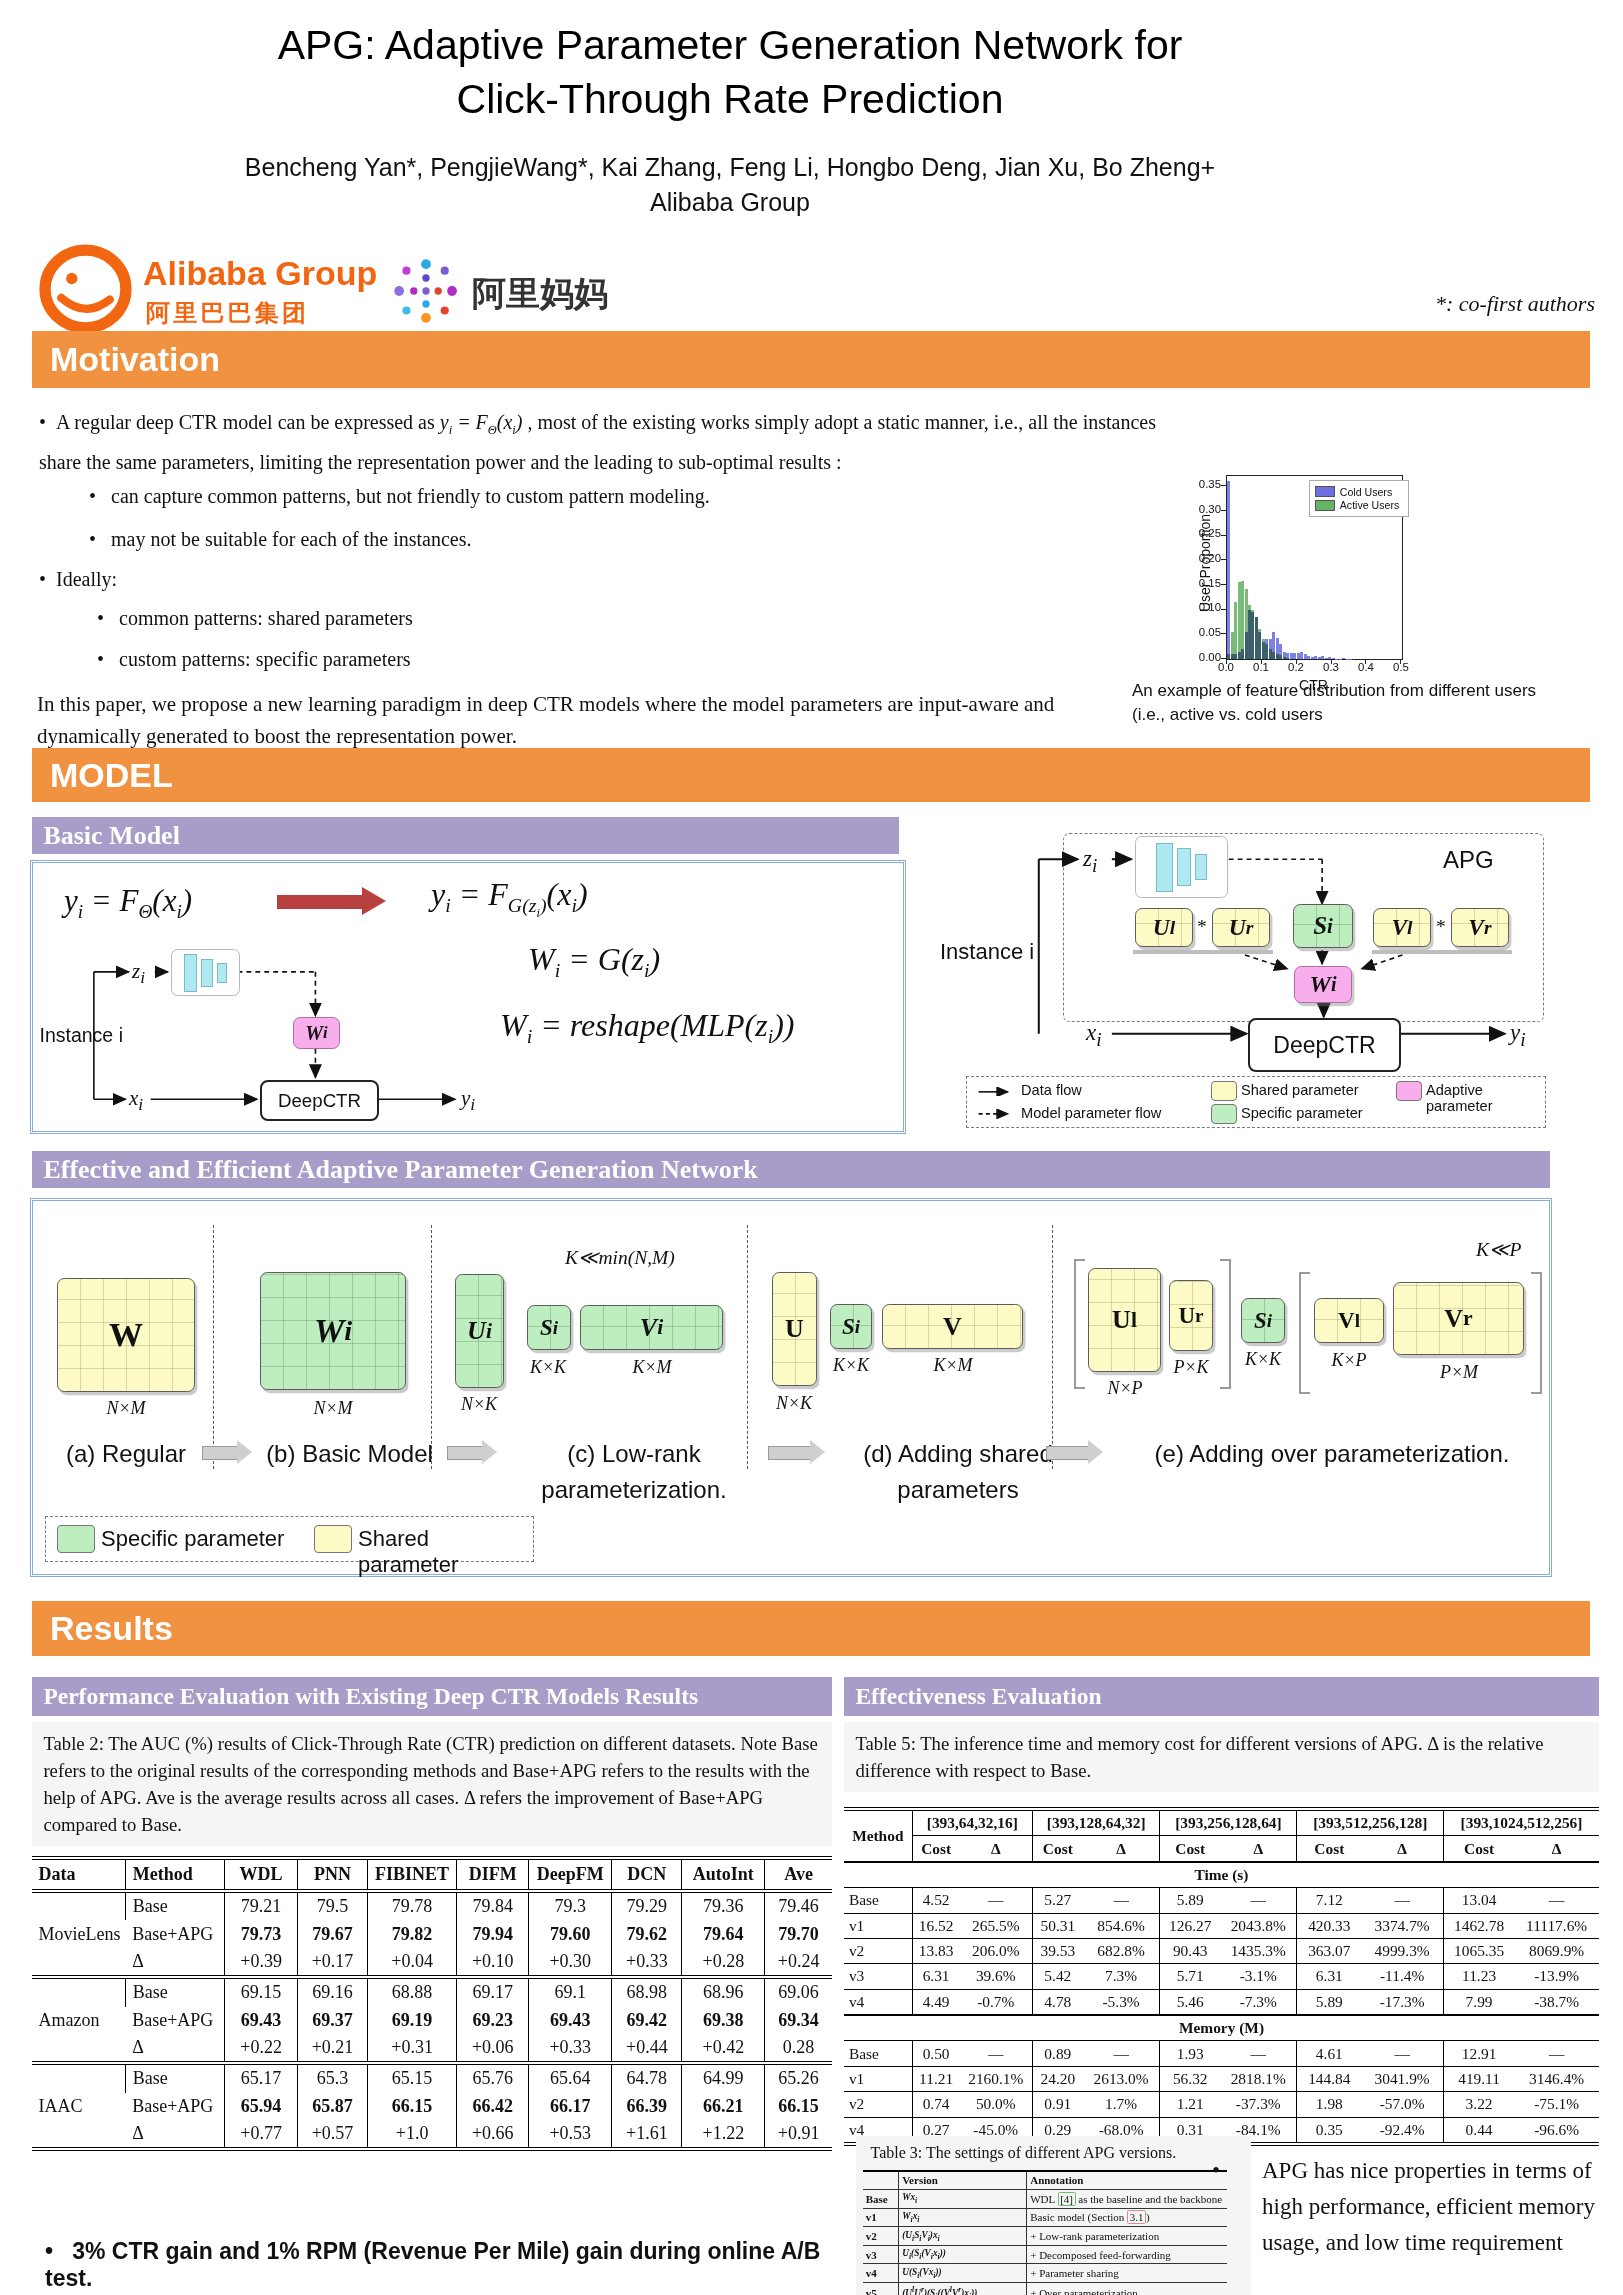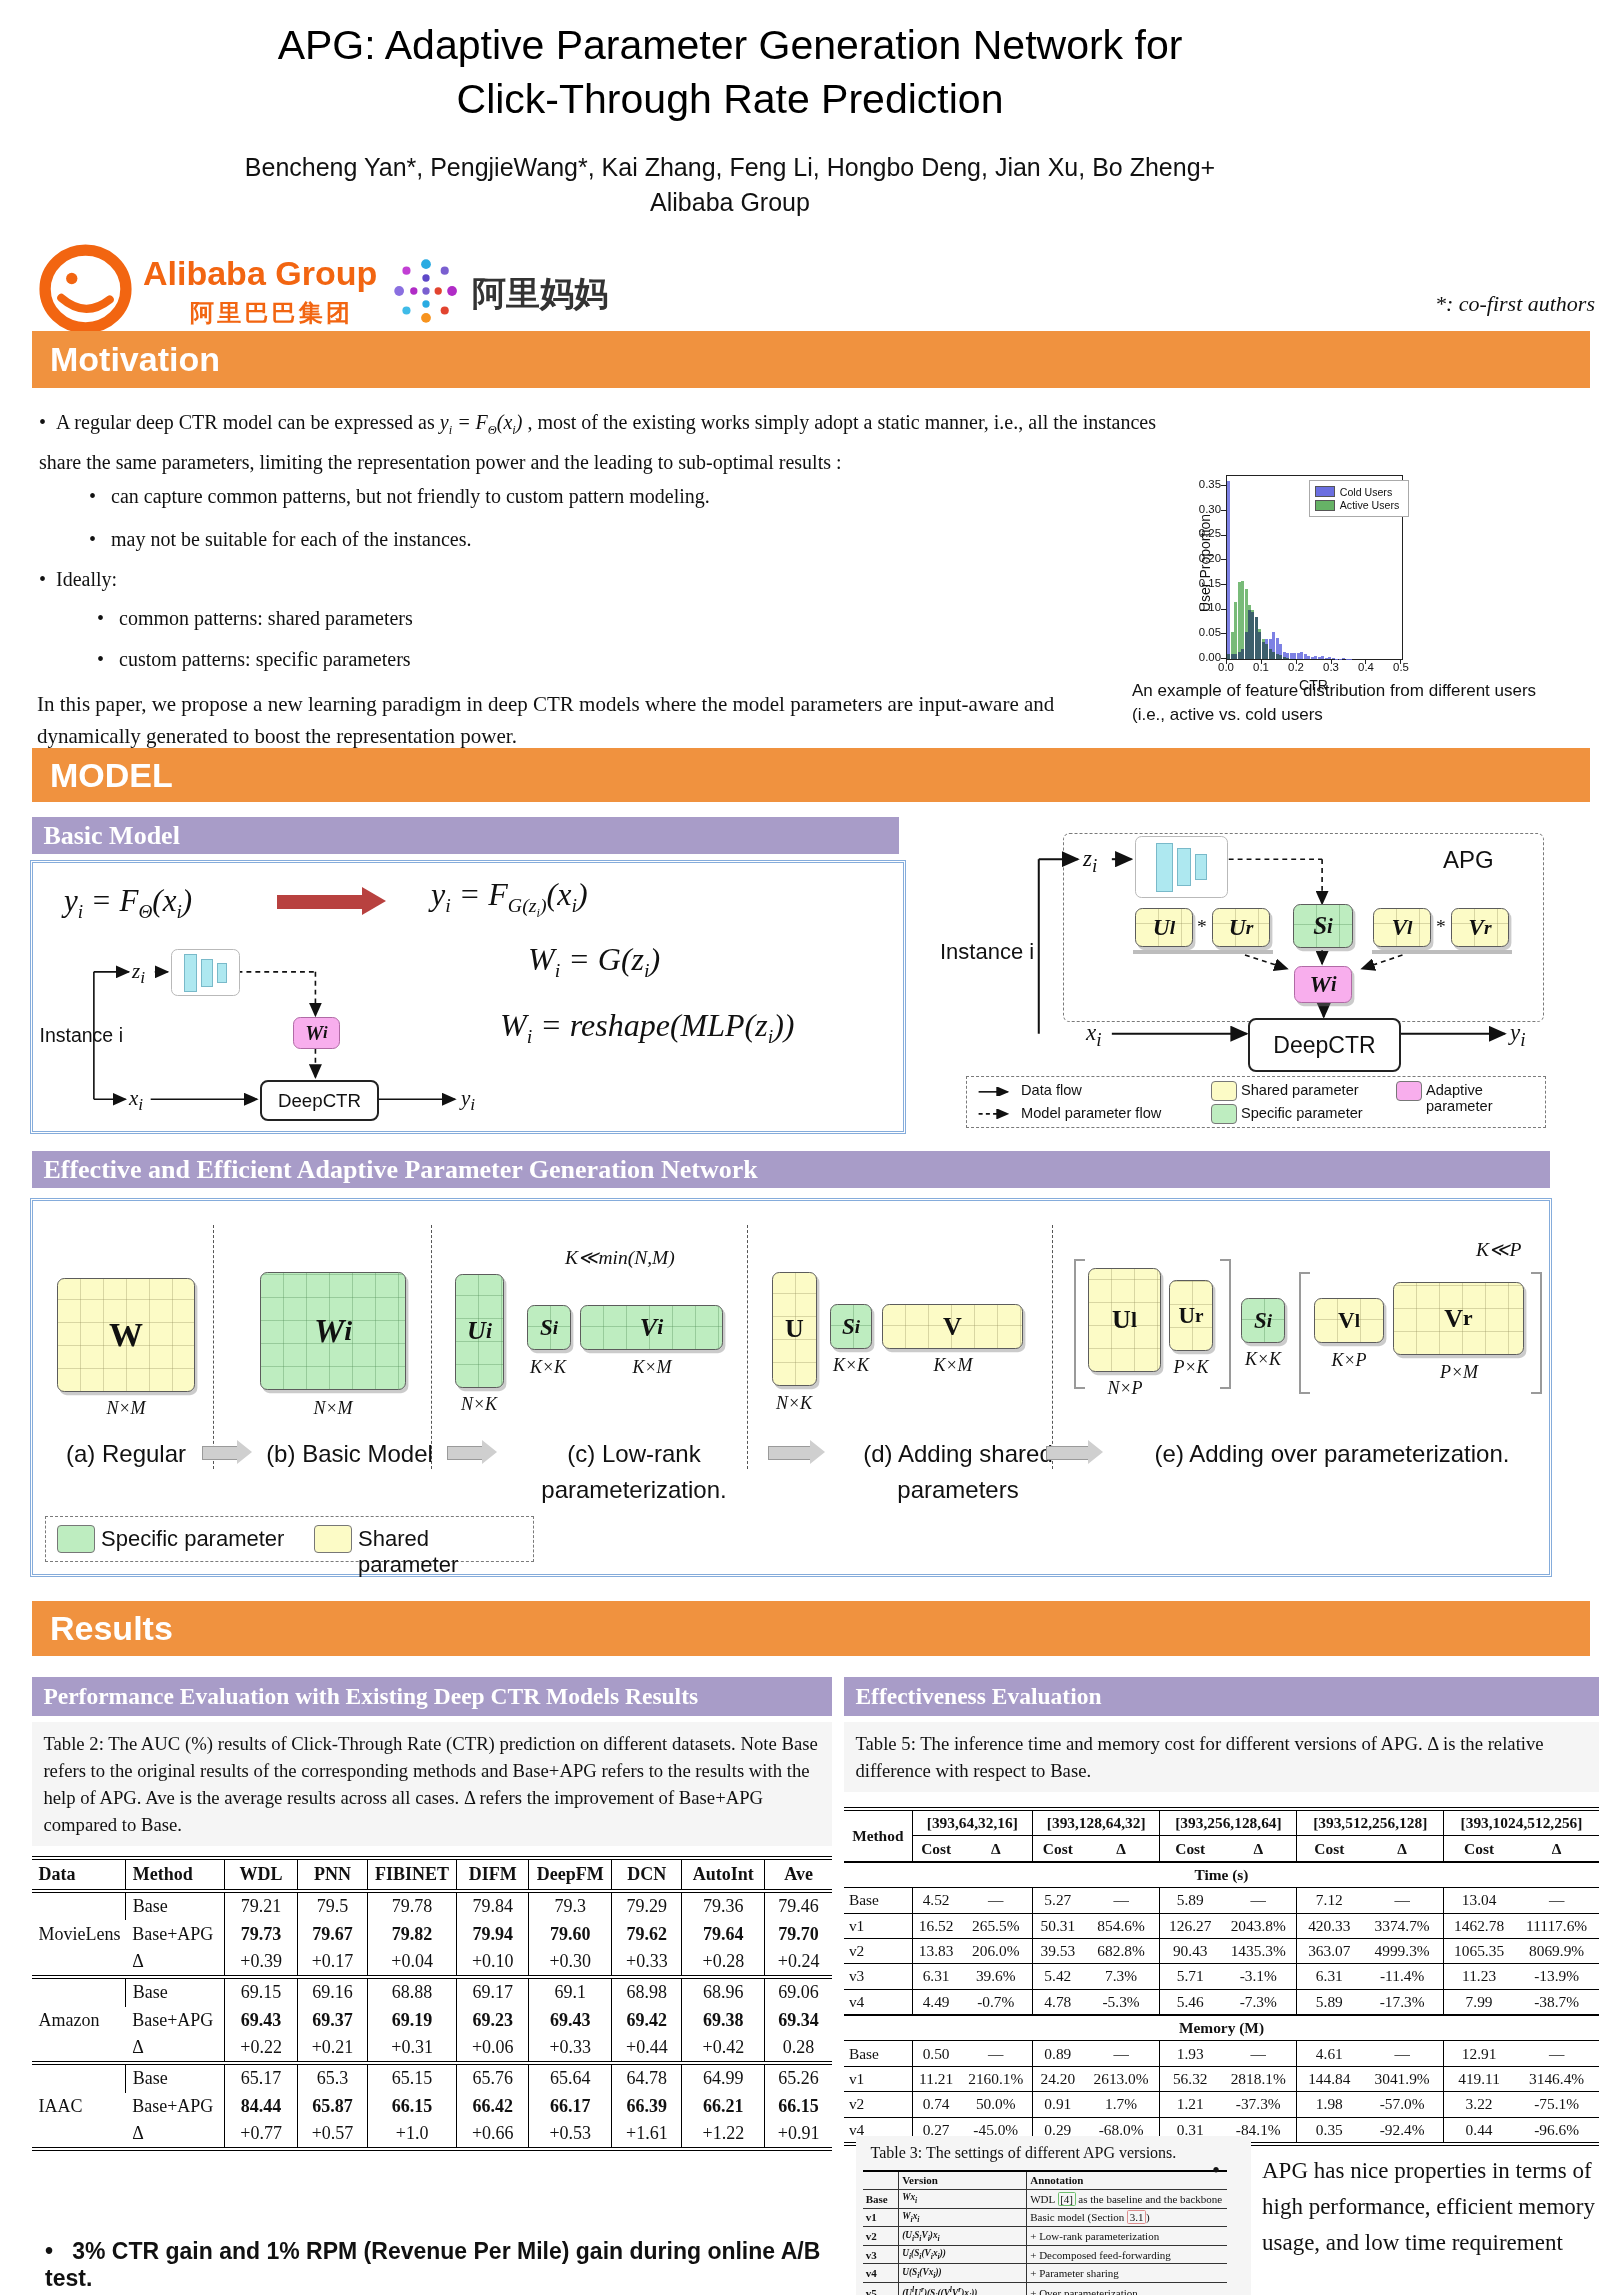--- a/index.html
+++ b/index.html
@@ -86,21 +86,21 @@
 
   <div class="abs" style="left:37px;top:239px;width:349px;height:101px;">
     <span class="abs" style="left:0;top:1.6px;">
       <svg width="97" height="96" viewBox="0 0 120 118">
         <ellipse cx="60" cy="59" rx="50" ry="48" fill="none" stroke="#F26511" stroke-width="14"></ellipse>
         <path d="M30 70 q30 26 60 2" fill="none" stroke="#F26511" stroke-width="10" stroke-linecap="round"></path>
         <circle cx="43" cy="46" r="7" fill="#F26511"></circle>
       </svg>
     </span>
     <div class="abs sans" style="left:106px;top:14.6px;font-size:34px;font-weight:bold;color:#F26511;">Alibaba Group</div>
-    <div class="abs sans" style="left:109px;top:58px;font-size:24px;font-weight:bold;color:#F26511;letter-spacing:3.2px;margin-left:44px;">阿里巴巴集团</div>
+    <div class="abs sans" style="left:109px;top:58px;font-size:24px;font-weight:bold;color:#F26511;letter-spacing:3.2px;">阿里巴巴集团</div>
   </div>
 
   <div class="abs" style="left:391px;top:256px;width:341px;height:77px;">
     <span class="abs" style="left:0;top:0;">
       <svg width="70" height="70" viewBox="0 0 86 86">
         <circle cx="43" cy="10" r="6" fill="#29ABE2"></circle>
           <circle cx="66" cy="18" r="5" fill="#7A5FD0"></circle>
         <circle cx="75" cy="43" r="6" fill="#B02CC6"></circle>
           <circle cx="66" cy="67" r="5" fill="#E2442F"></circle>
         <circle cx="43" cy="76" r="6" fill="#F7931E"></circle>
@@ -564,21 +564,21 @@
           <td>65.3</td>
           <td>65.15</td>
           <td>65.76</td>
           <td>65.64</td>
           <td>64.78</td>
           <td>64.99</td>
           <td>65.26</td>
         </tr>
         <tr>
           <td class="mth">Base+APG</td>
-          <td style="font-weight: bold;">84.44</td>
+          <td style="font-weight: bold;">65.94</td>
           <td style="font-weight: bold;">65.87</td>
           <td style="font-weight: bold;">66.15</td>
           <td style="font-weight: bold;">66.42</td>
           <td style="font-weight: bold;">66.17</td>
           <td style="font-weight: bold;">66.39</td>
           <td style="font-weight: bold;">66.21</td>
           <td style="font-weight: bold;">66.15</td>
         </tr>
         <tr>
           <td class="mth">Δ</td>

